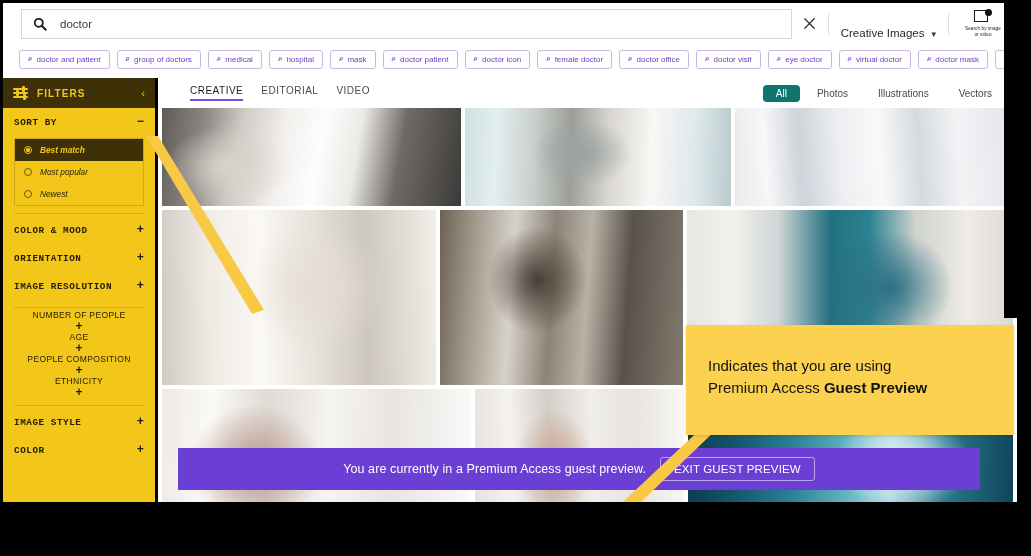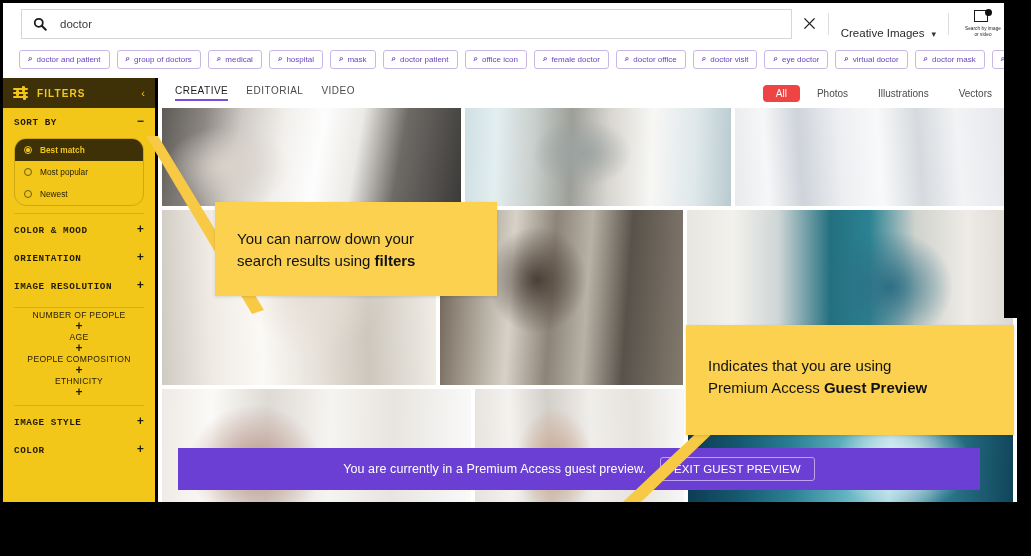--- a/index.html
+++ b/index.html
@@ -122,21 +122,21 @@
 
   .sb-body { padding:0 11px; }
   .sect-head {
     display:flex; align-items:center; justify-content:space-between;
     height:28px; cursor:pointer;font-family:Liberation Mono, monospace;
   }
   .sect-title { font-size:9.3px; font-weight:bold; letter-spacing:.55px; color:#231c05; }
   .sect-sign { font-size:12px; font-weight:bold; color:#231c05; line-height:1; }
 
   .sortbox {
-    border:1px solid #cfa713; border-radius:12px; overflow:hidden; margin-top:2px;
+    border:1px solid #cfa713; border-radius:1px; overflow:hidden; margin-top:2px;font-style:italic;
   }
   .sortrow {
     height:22px; display:flex; align-items:center; gap:8px; padding:0 9px; cursor:pointer;
   }
   .sortrow.active { background:#3e3108; }
   .radio {
     width:8px; height:8px; border-radius:50%; border:1.3px solid #6b5a16; flex:0 0 auto;
     position:relative; background:transparent;
   }
   .sortrow.active .radio { border-color:#f2c71a; }
@@ -155,34 +155,34 @@
   }
   .sub-title { font-size:8.6px; letter-spacing:.3px; color:#231c05; }
 
   
   .content {
     position:absolute; left:158px; top:78px; right:14px; bottom:18px;
     background:#fff; overflow:hidden;
   }
   .tabsbar {
     height:30px; display:flex; align-items:center;
-    padding-left:17px; padding-right:12px; background:#fff;
+    padding-left:32px; padding-right:12px; background:#fff;
   }
   .ltabs { display:flex; align-items:center; gap:18px; flex:1; }
   .ltab {
     font-size:10px; letter-spacing:.5px; color:#4a4a4a; cursor:pointer;
     padding-bottom:3px; border-bottom:2px solid transparent;
   }
   .ltab.active { color:#1c1c1c; border-bottom-color:#7c4ddb; }
   .rtabs { display:flex; align-items:center; gap:4px; }
   .rtab {
     font-size:10px; color:#4a4a4a; cursor:pointer;
     padding:3px 13px; border-radius:4px; white-space:nowrap;
   }
-  .rtab.active { background:#ef4444; color:#fff; }
+  .rtab.active { background:#0f766e; color:#fff; }
 
   
   .grid { position:absolute; left:0; top:30px; right:0; bottom:0; overflow:hidden; }
   .row { display:flex; gap:4px; margin-bottom:4px; padding:0 4px; }
   .ph { position:relative; overflow:hidden; background:#dcdcdc; }
 
   
   .g1 { background:
       radial-gradient(ellipse 30% 60% at 22% 60%, #d9d3cb 0%, rgba(217,211,203,0) 70%),
       linear-gradient(100deg,#5e5b57 0%,#8b8682 14%,#cfcac4 26%,#f2f0ed 40%,#fdfdfd 52%,#eceae6 64%,#6e6b67 78%,#3c3a38 100%); }
@@ -301,21 +301,21 @@
       <div class="chip">
         <span class="ci">⌕</span>
         <span class="cl">mask</span>
       </div>
       <div class="chip">
         <span class="ci">⌕</span>
         <span class="cl">doctor patient</span>
       </div>
       <div class="chip">
         <span class="ci">⌕</span>
-        <span class="cl">office icon</span>
+        <span class="cl">doctor icon</span>
       </div>
       <div class="chip">
         <span class="ci">⌕</span>
         <span class="cl">female doctor</span>
       </div>
       <div class="chip">
         <span class="ci">⌕</span>
         <span class="cl">doctor office</span>
       </div>
       <div class="chip">
@@ -468,26 +468,20 @@
     <svg width="120" height="110" viewBox="0 0 120 110">
       <polygon points="108,2 118,8 18,104 8,96" fill="#f7c944"></polygon>
     </svg>
   </div>
 
   <div class="purple-banner">
     <span class="pb-text">You are currently in a Premium Access guest preview.</span>
     <button class="pb-btn">EXIT GUEST PREVIEW</button>
   </div>
 
-  <div class="callout" id="callout-filters">
-    <div class="ctext">
-      <span>You can narrow down your</span><br>
-      <span>search results using </span><b>filters</b>
-    </div>
-  </div>
 
   <div class="callout" id="callout-guest">
     <div class="ctext">
       <span>Indicates that you are using</span><br>
       <span>Premium Access </span><b>Guest Preview</b>
     </div>
   </div>
 
   <div class="frame-top"></div>
   <div class="frame-left"></div>

